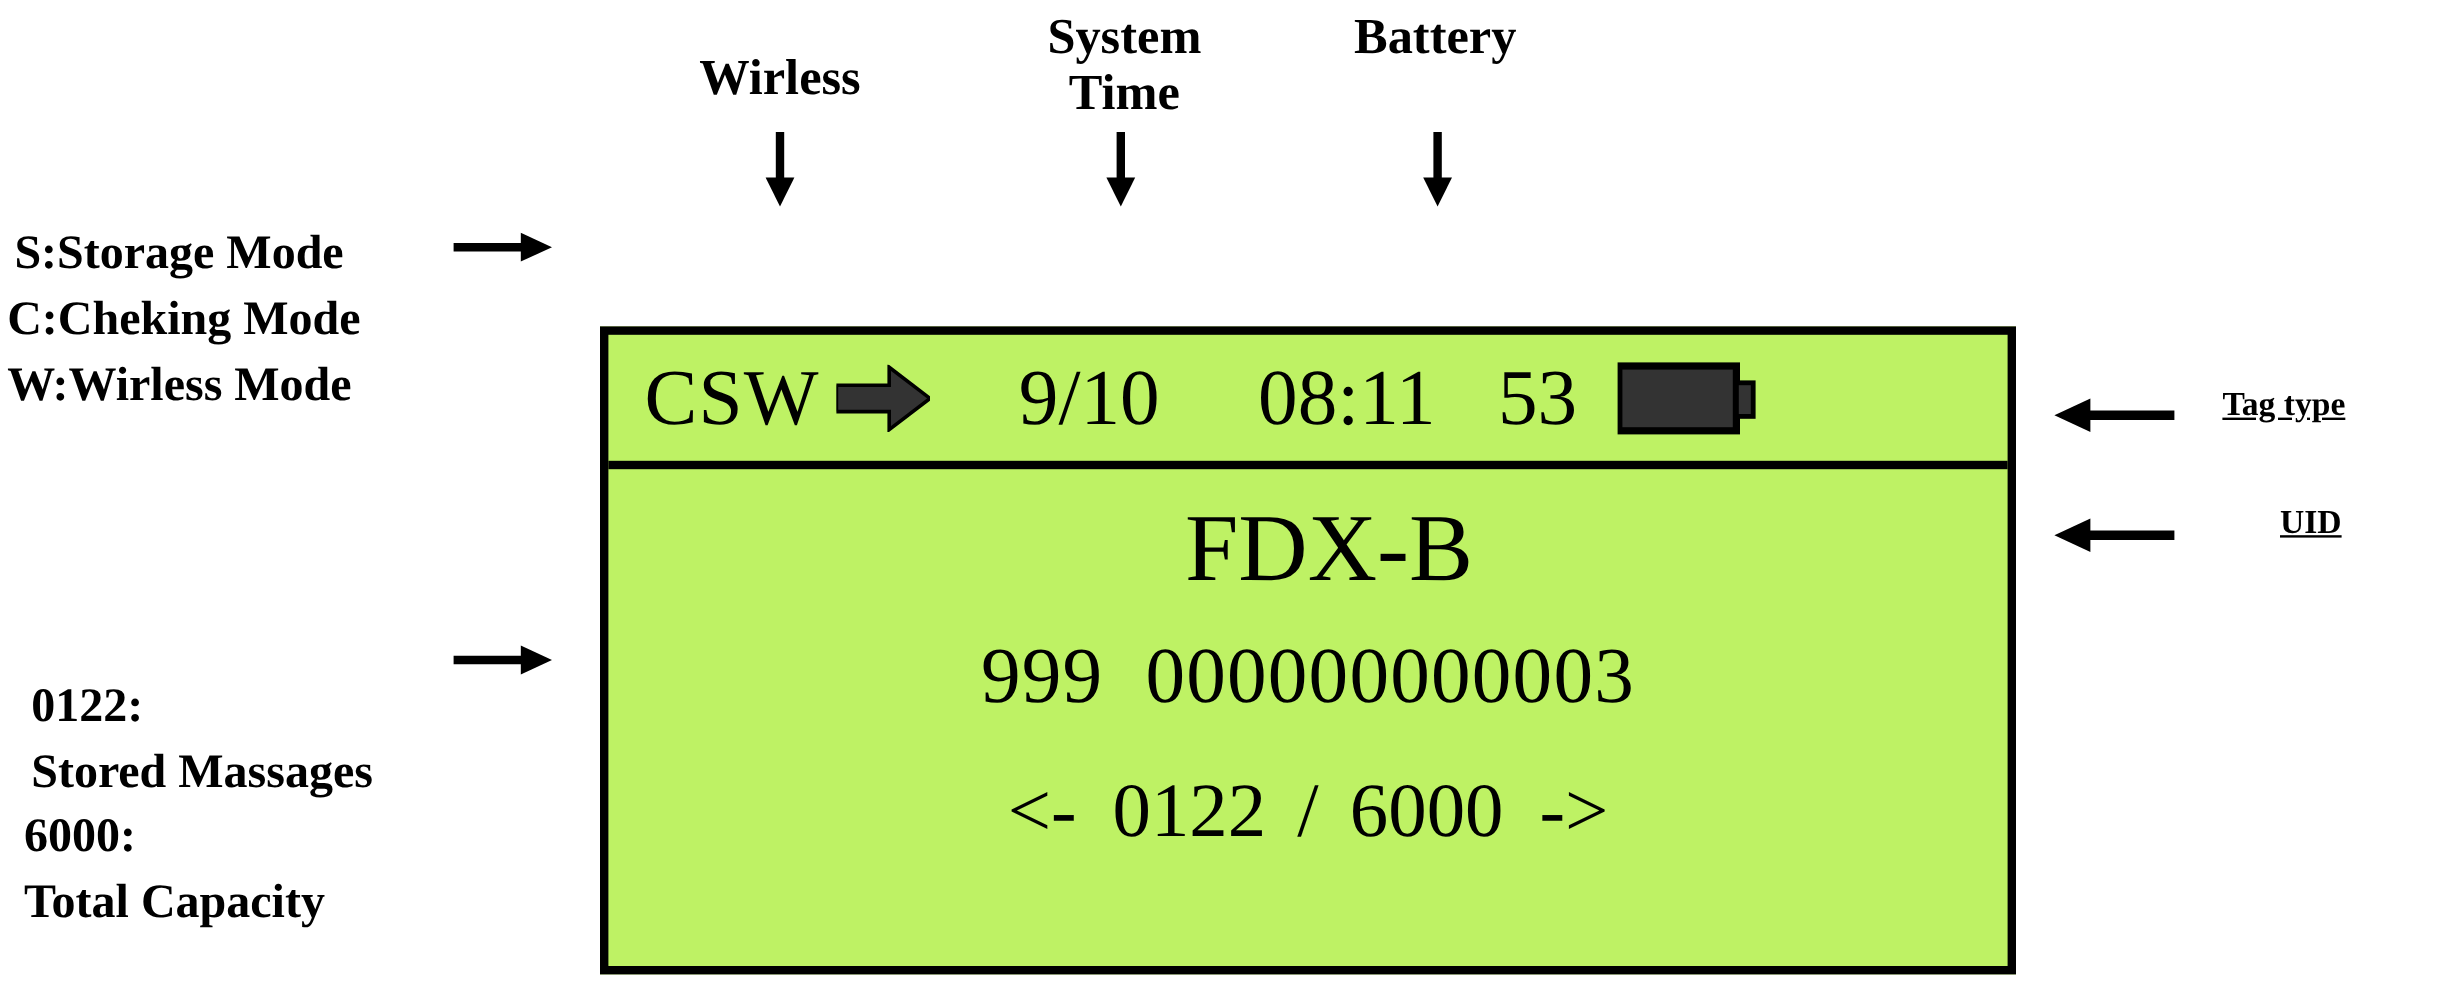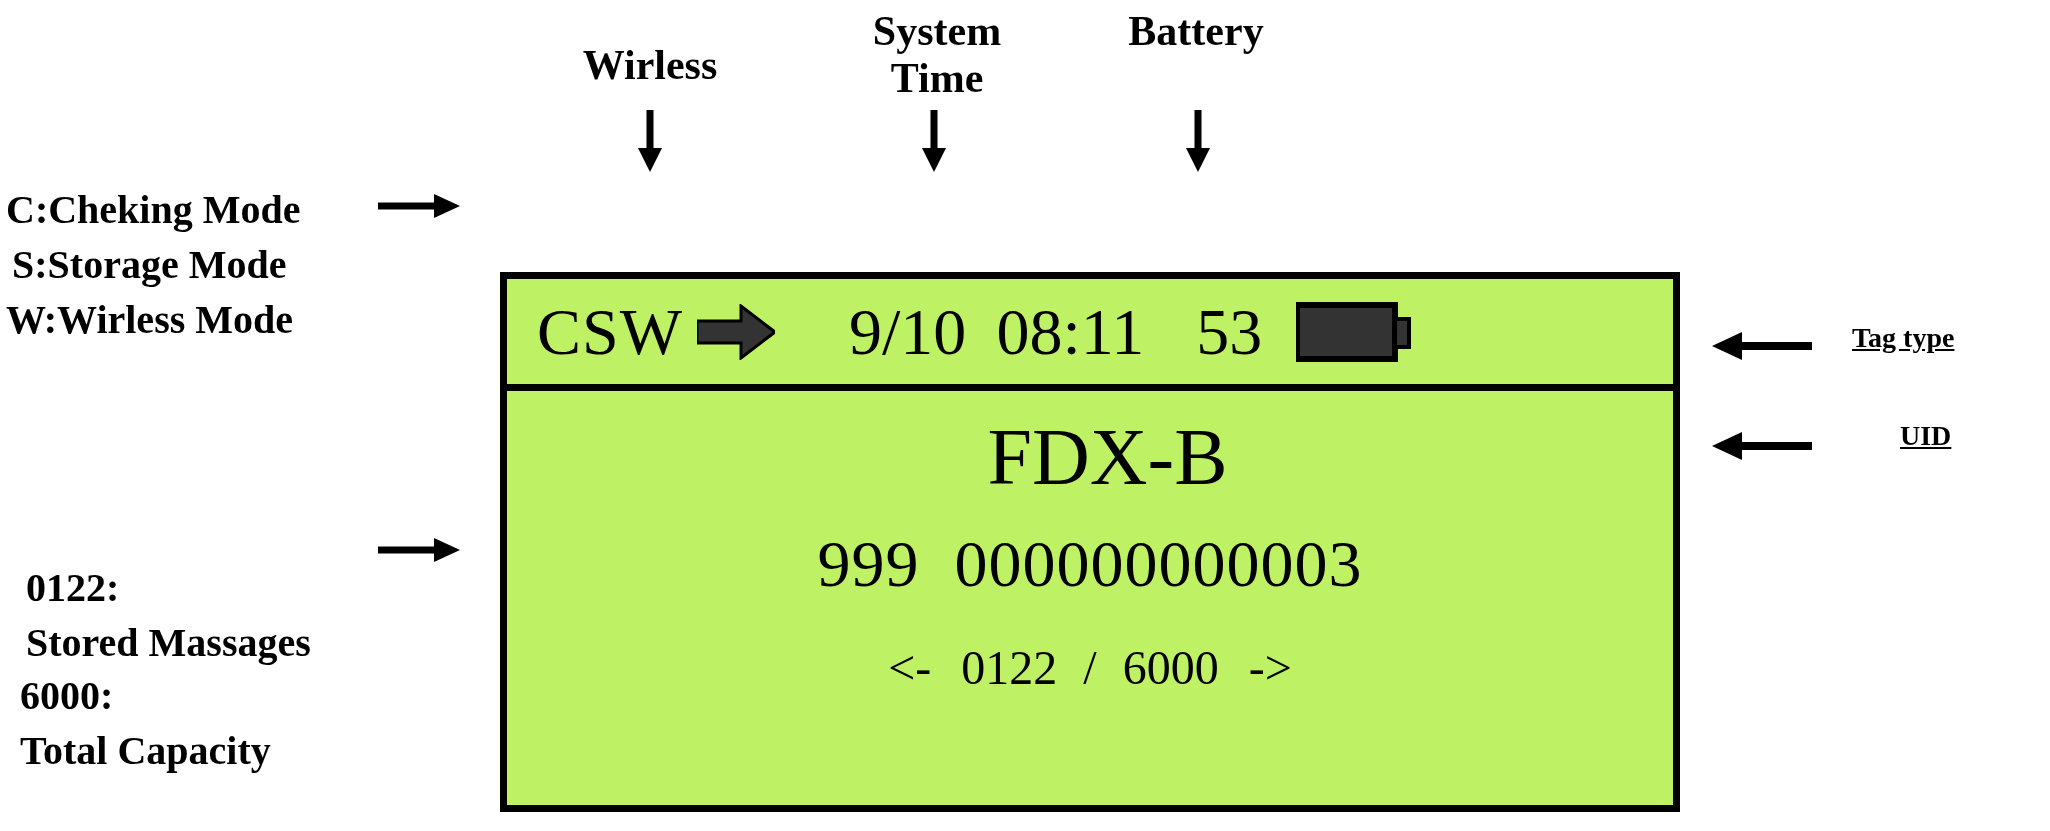--- a/index.html
+++ b/index.html
@@ -62,21 +62,21 @@
   #mode-text {
     margin-left: 30px;
     letter-spacing: 1px;
   }
   #wireless-arrow-icon {
     margin-left: 14px;
     display: inline-flex;
     align-items: center;
   }
   #sys-date  { margin-left: 74px; }
-  #sys-time  { margin-left: 30px; }
+  #sys-time  { margin-left: 82px; }
   #battery-pct { margin-left: 52px; }
   #battery-icon {
     margin-left: 34px;
     display: inline-flex;
     align-items: center;
   }
 
   
   #screen-body {
     position: relative;
@@ -98,21 +98,21 @@
     text-align: center;
     font-size: 66px;
     line-height: 1;
     letter-spacing: 1px;
   }
   #nav-row {
     position: absolute;
     top: 253px;
     left: 0; right: 0;
     text-align: center;
-    font-size: 48px;
+    font-size: 64px;
     line-height: 1;
     white-space: nowrap;
   }
   #nav-row span { display: inline-block; }
   #nav-prev { margin-right: 30px; }
   #nav-next { margin-left: 30px; }
   #nav-sep  { margin: 0 26px; }
 </style>
 </head>
 <body>
@@ -139,22 +139,22 @@
   <line x1="18" y1="0" x2="18" y2="46" stroke="#000" stroke-width="7"></line>
   <polygon points="18,62 6,38 30,38" fill="#000"></polygon>
 </svg>
 
 <svg class="arrow-svg" style="left:1180px; top:110px;" width="36" height="62" viewBox="0 0 36 62">
   <line x1="18" y1="0" x2="18" y2="46" stroke="#000" stroke-width="7"></line>
   <polygon points="18,62 6,38 30,38" fill="#000"></polygon>
 </svg>
 
 <div class="abs anno anno-left" style="left:6px; top:182px; width:420px; line-height:1.38;">
+  <div style="padding-left:6px;">S:Storage Mode</div>
   <div>C:Cheking Mode</div>
-  <div style="padding-left:6px;">S:Storage Mode</div>
   <div>W:Wirless Mode</div>
 </div>
 
 <svg class="arrow-svg" style="left:378px; top:188px;" width="82" height="36" viewBox="0 0 82 36">
   <line x1="0" y1="18" x2="62" y2="18" stroke="#000" stroke-width="7"></line>
   <polygon points="82,18 56,6 56,30" fill="#000"></polygon>
 </svg>
 
 <div class="abs anno anno-left" style="left:26px; top:560px; width:420px; line-height:1.38;">
   <div>0122:</div>

